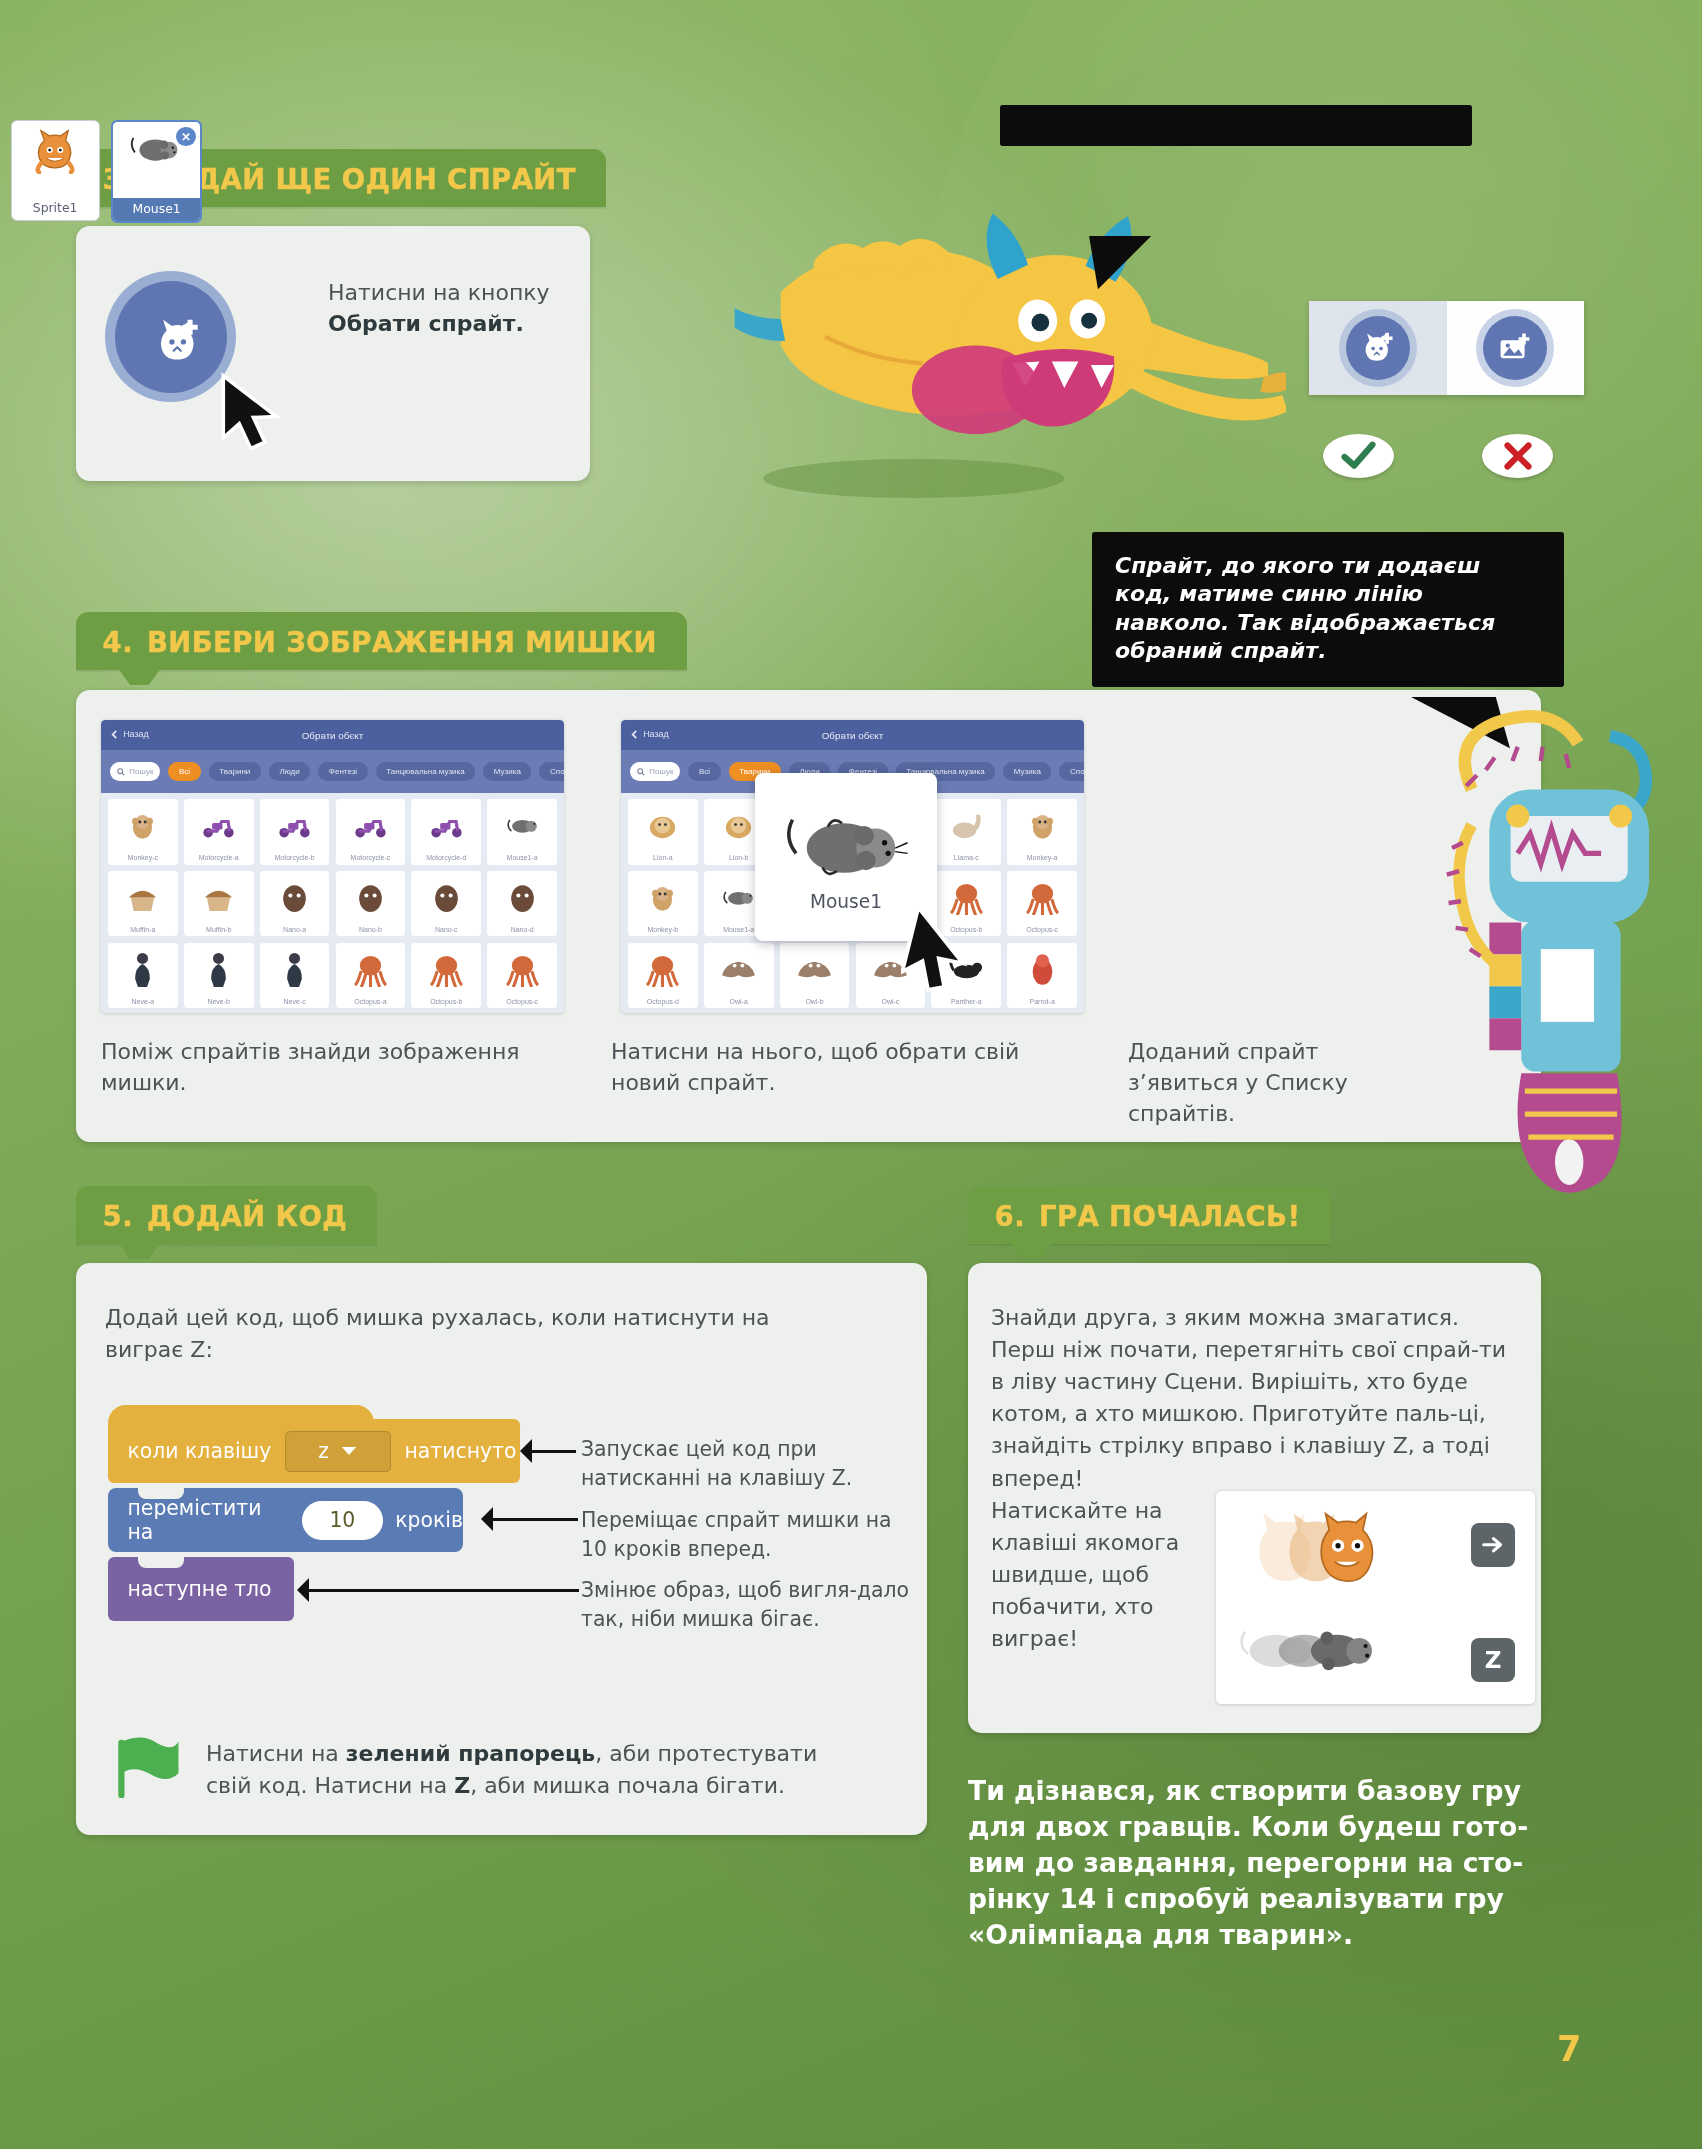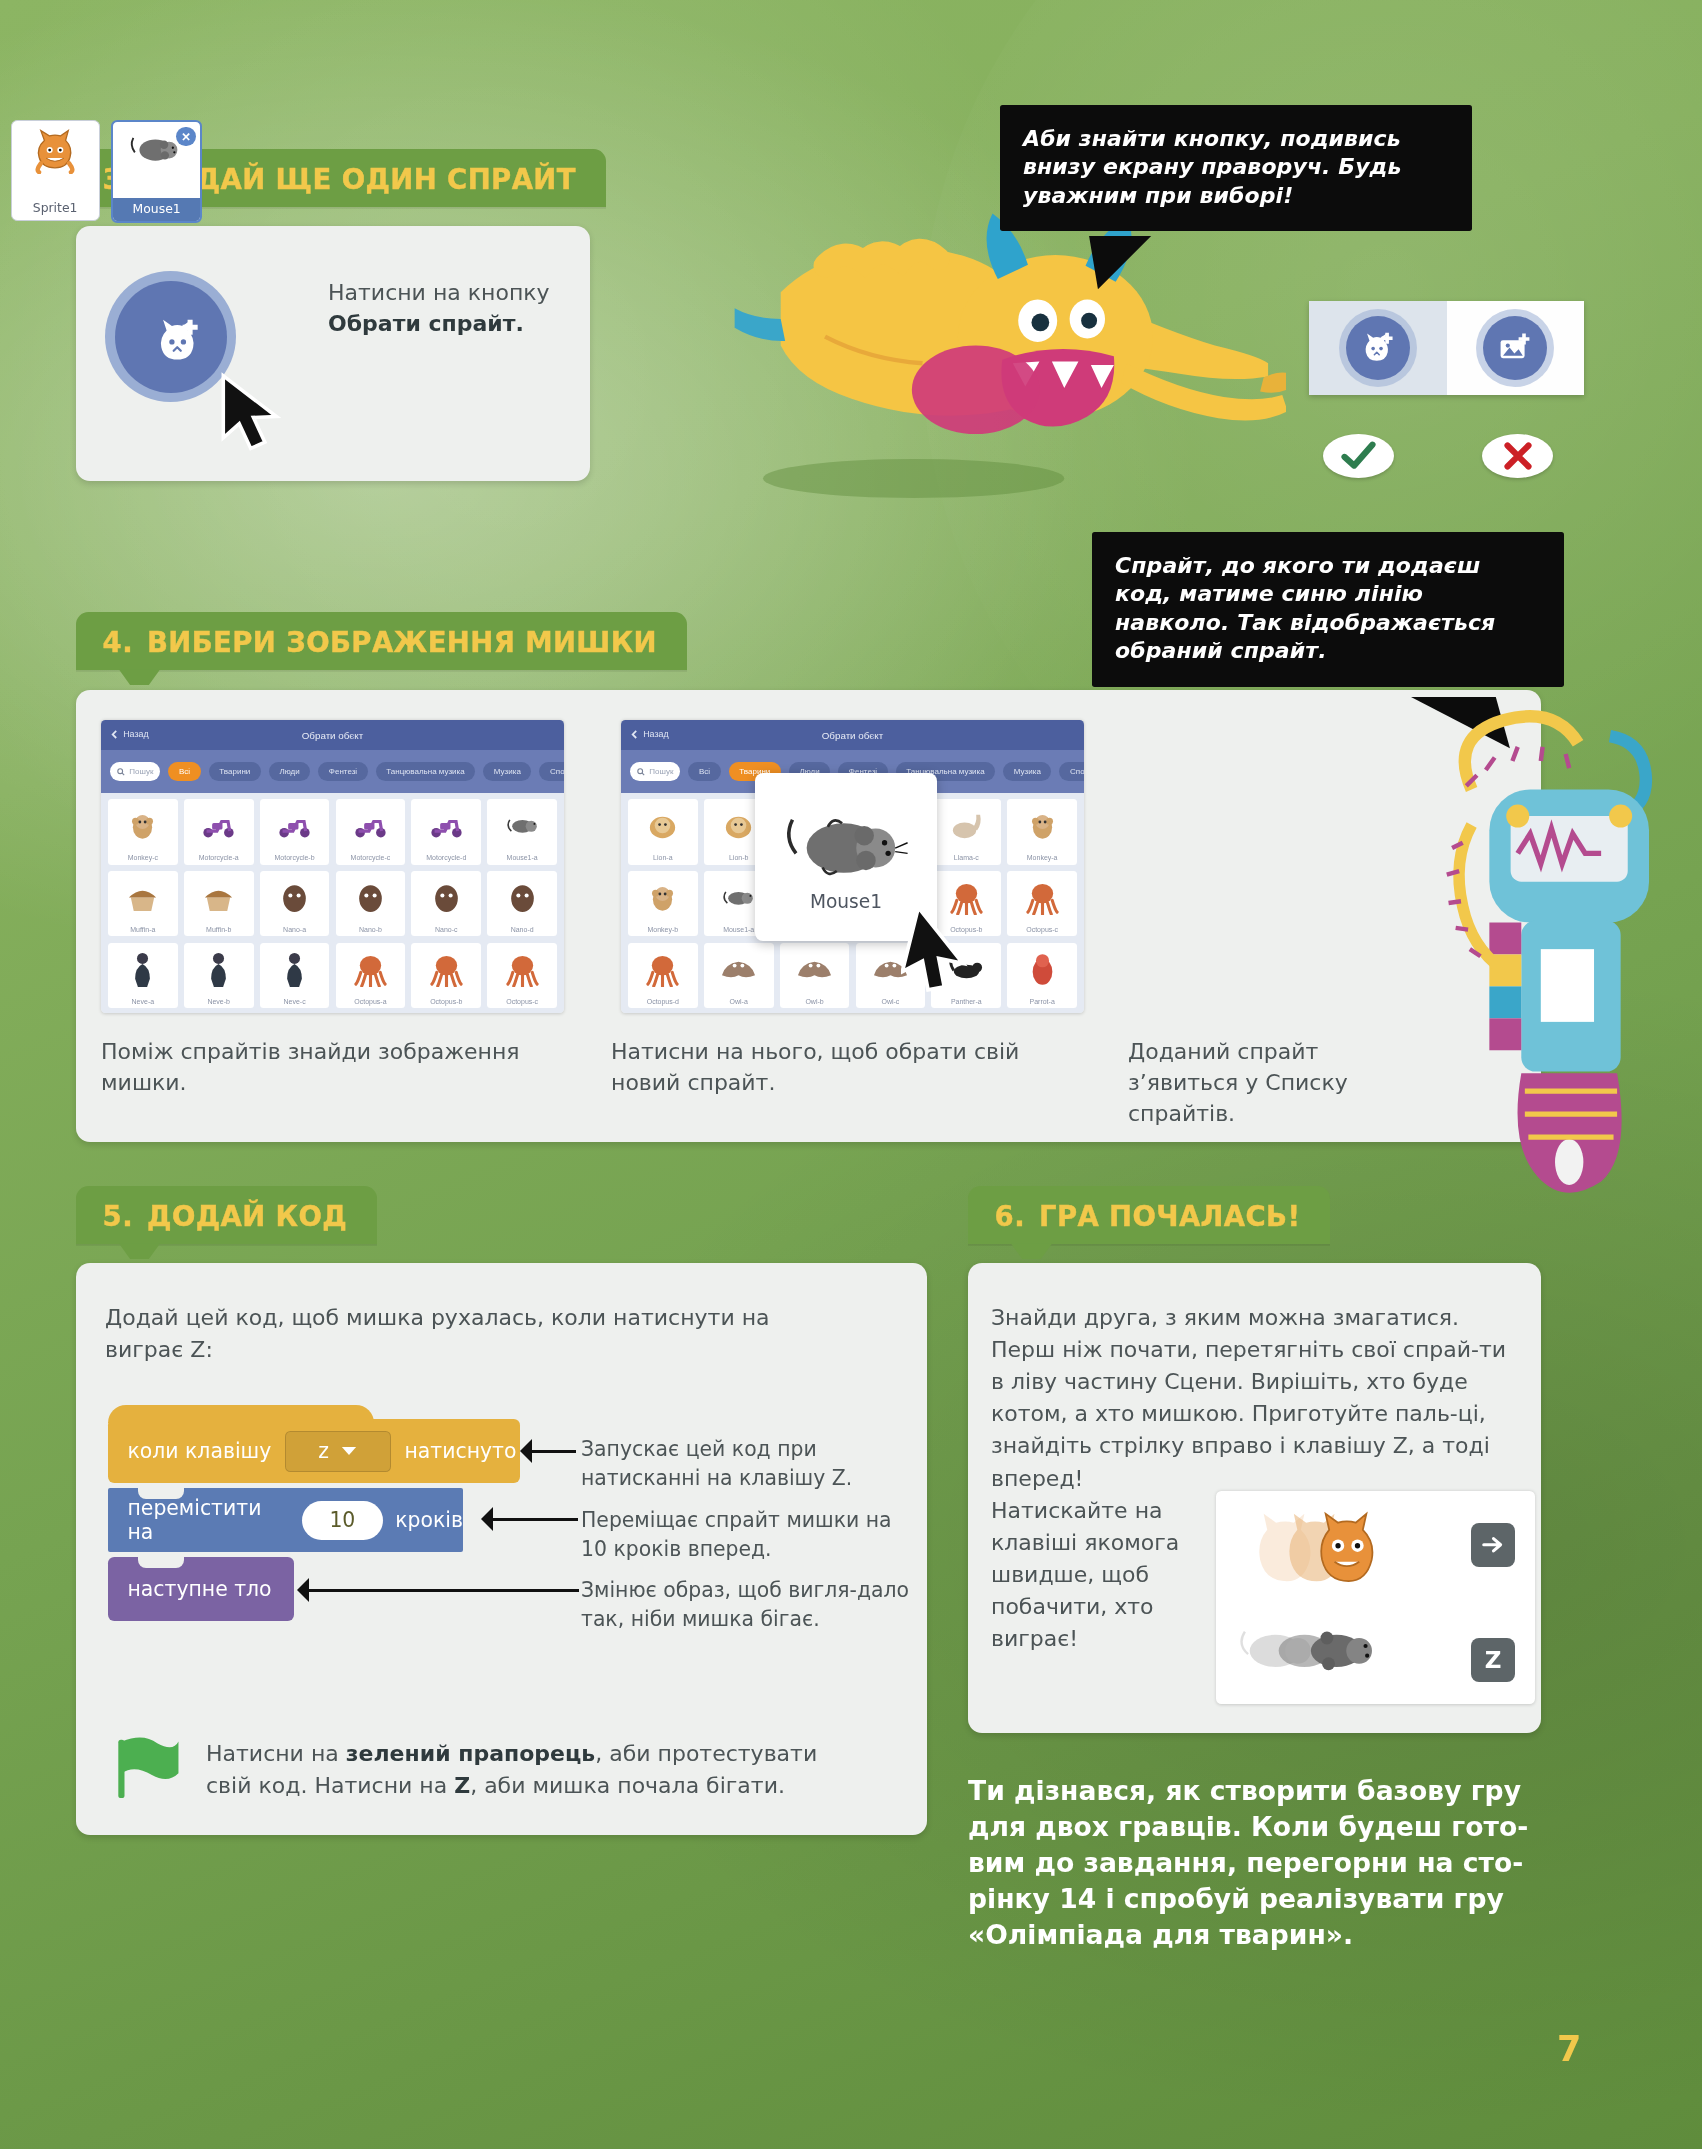--- a/index.html
+++ b/index.html
@@ -144,21 +144,21 @@
   #sect5{left:76px;top:1186px;}
   #card5{position:absolute;left:76px;top:1263px;width:851px;height:572px;}
   #s5txt{position:absolute;left:105px;top:1302px;width:700px;font-size:22px;line-height:1.44;
      color:#4c5456;font-family:"DejaVu Sans",sans-serif;}
 
   .blk{position:absolute;display:flex;align-items:center;color:#fff;
      font-family:"DejaVu Sans",sans-serif;font-size:20.4px;}
   #blk1{left:108px;top:1419px;width:412px;height:64px;background:#e5b13e;border-radius:6.2px 6.2px 6.2px 6.2px;}
   #blk1::before{content:"";position:absolute;left:0;top:-14px;width:266px;height:17.7px;background:#e5b13e;
      border-radius:53px 53px 0 0;}
-  #blk2{left:108px;top:1488px;width:355px;height:64px;background:#5b7bb4;border-radius:2px;}
+  #blk2{left:108px;top:1488px;width:355px;height:64px;background:#5b7bb4;border-radius:8px;}
   #blk3{left:108px;top:1557px;width:186px;height:64px;background:#7b63a3;border-radius:6.2px;}
   .notchtop{position:absolute;left:30px;top:0;width:46px;height:10.6px;background:#eef0ee;
      border-radius:0 0 8px 8px;}
   .drop{height:39px;min-width:82px;border-radius:5.3px;background:rgba(0,0,0,.09);
      border:0.9px solid rgba(0,0,0,.14);display:flex;align-items:center;justify-content:center;gap:12.4px;
      margin:0 14px;padding:0 10.6px;}
   .oval{height:39px;min-width:53px;border-radius:19.5px;background:#fff;color:#5b5b2a;
      display:flex;align-items:center;justify-content:center;margin:0 12.4px;padding:0 14px;font-size:20.4px;}
 
   .anno{position:absolute;font-size:20.4px;line-height:1.40;color:#4c5456;font-family:"DejaVu Sans",sans-serif;}
@@ -243,21 +243,20 @@
   <path d="M500 196 q62 -22 126 -4 q4 48 -30 68 q-38 22 -72 2 q-30 -20 -24 -66 Z" fill="#cf3b79"></path>
   <path d="M512 200 l14 26 l16 -28 Z M556 198 l14 30 l16 -30 Z M600 202 l12 26 l14 -26 Z" fill="#fff"></path>
   <ellipse cx="470" cy="230" rx="72" ry="50" fill="#cf3b79" opacity=".92"></ellipse>
   <path d="M300 170 q50 26 110 30" fill="none" stroke="#e8a93a" stroke-width="5"></path>
 
   <path d="M640 200 q60 30 110 38 q40 6 66 -2 l6 18 q-30 16 -78 8 q-58 -10 -110 -40 Z" fill="#f5c544"></path>
   <path d="M795 216 q26 -12 40 2 q-14 20 -44 14 Z" fill="#e8b23a"></path>
 </svg>
 
 <div class="bubble" id="bub1" style="left:1000px;top:105px;width:426px;">
-  <p>Аби знайти кнопку, подивись внизу екрану праворуч. Будь уважним при виборі!</p>
   <svg class="bub-tail" style="left:89px;top:131px;width:80px;height:55px;" viewBox="0 0 90 62">
     <path d="M0 0 L70 0 L10 60 Z" fill="#0c0c0c"></path>
   </svg>
 </div>
 
 <div id="btnpanel">
   <div class="bp-half bp-left">
     <div class="minibtn">
       <svg width="34" height="32" viewBox="0 0 56 52">
         <path fill="#fff" d="M14 14 L10 2 L20 9 Q26 7 32 9 L42 2 L38 14 Q46 22 44 33 Q41 47 26 47 Q11 47 8 33 Q6 22 14 14 Z"></path>

